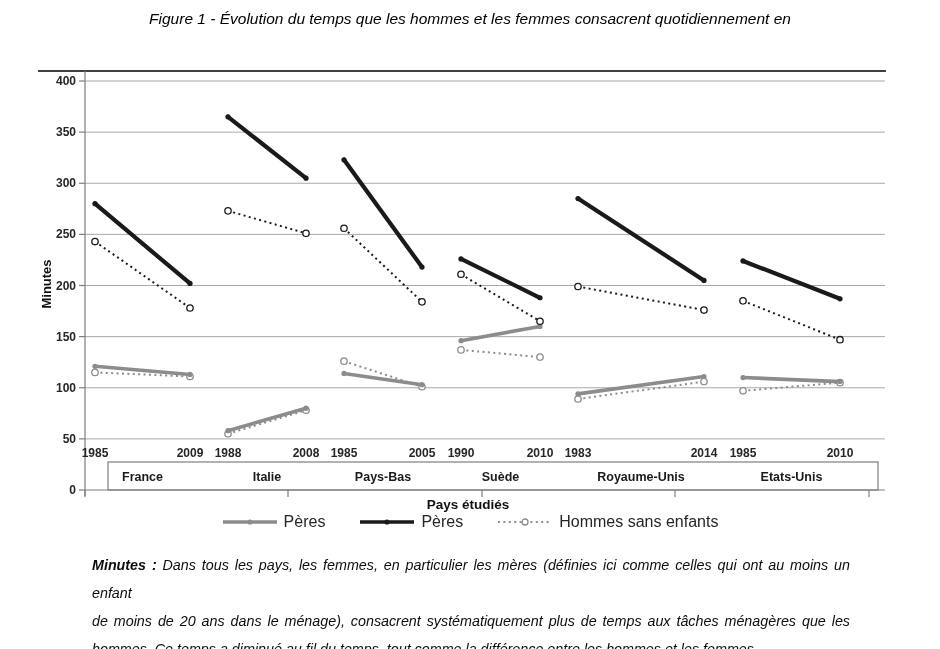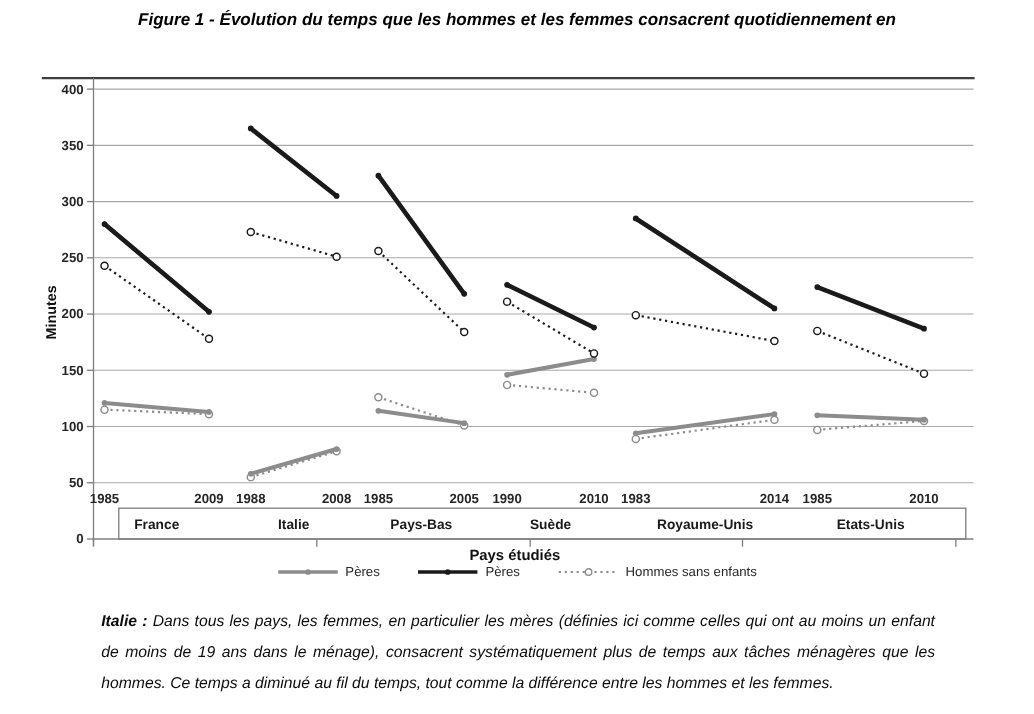--- a/index.html
+++ b/index.html
@@ -1,29 +1,29 @@
 <!DOCTYPE html>
 <html><head>
 <meta charset="utf-8">
 <style>
   html,body{margin:0;padding:0;background:#fff;}
   body{width:940px;height:649px;position:relative;overflow:hidden;
        font-family:"Liberation Sans",sans-serif;}
   .title-block{position:absolute;top:6px;left:0;width:940px;text-align:center;
-       font-style:italic;font-weight:700;font-size:15.5px;color:#000;line-height:26px;}
+       font-style:italic;font-weight:400;font-size:15.5px;color:#000;line-height:26px;}
   #chart-svg{position:absolute;top:0;left:0;}
   .tick-label{font:700 12px "Liberation Sans",sans-serif;fill:#262626;}
   .year-label{font:700 12px "Liberation Sans",sans-serif;fill:#262626;}
   .country-label{font:700 12.5px "Liberation Sans",sans-serif;fill:#1a1a1a;}
   .axis-title-y{font:700 13px "Liberation Sans",sans-serif;fill:#111;}
   .axis-title-x{font:700 13.5px "Liberation Sans",sans-serif;fill:#111;}
   #legend{position:absolute;top:513px;left:60px;width:820px;display:flex;
        justify-content:center;align-items:center;gap:34px;}
   .legend-item{display:flex;align-items:center;gap:6px;}
-  .legend-item span.lbl{font-size:12px;color:#262626;white-space:nowrap;}
+  .legend-item span.lbl{font-size:16px;color:#262626;white-space:nowrap;}
   .lecture{position:absolute;left:92px;top:551px;width:758px;
        font-style:italic;font-size:14.3px;color:#0d0d0d;line-height:28px;}
   .lec-line.justify{text-align:justify;text-align-last:justify;}
   .lec-line b{font-weight:700;}
 </style>
 </head>
 <body>
 
 <div class="title-block">
   <div>Figure 1 - Évolution du temps que les hommes et les femmes consacrent quotidiennement en</div>
@@ -177,17 +177,17 @@
     <span class="legend-item">
       <svg width="56" height="14">
         <line x1="1" y1="7" x2="55" y2="7" stroke="#8C8C8C" stroke-width="2" stroke-dasharray="2 3.4"></line>
         <circle cx="28" cy="7" r="3" fill="#fff" stroke="#8C8C8C" stroke-width="1.3"></circle>
       </svg>
       <span class="lbl">Hommes sans enfants</span>
     </span>
   </div>
 
 <div class="lecture">
-  <div class="lec-line justify"><b>Italie :</b> <span>Dans tous les pays, les femmes, en particulier les mères (définies ici comme celles qui ont au moins un enfant</span></div>
-  <div class="lec-line justify">de moins de 19 ans dans le ménage), consacrent systématiquement plus de temps aux tâches ménagères que les</div>
+  <div class="lec-line justify"><b>Minutes :</b> <span>Dans tous les pays, les femmes, en particulier les mères (définies ici comme celles qui ont au moins un enfant</span></div>
+  <div class="lec-line justify">de moins de 20 ans dans le ménage), consacrent systématiquement plus de temps aux tâches ménagères que les</div>
   <div class="lec-line">hommes. Ce temps a diminué au fil du temps, tout comme la différence entre les hommes et les femmes.</div>
 
 </div>
 
 </body></html>

